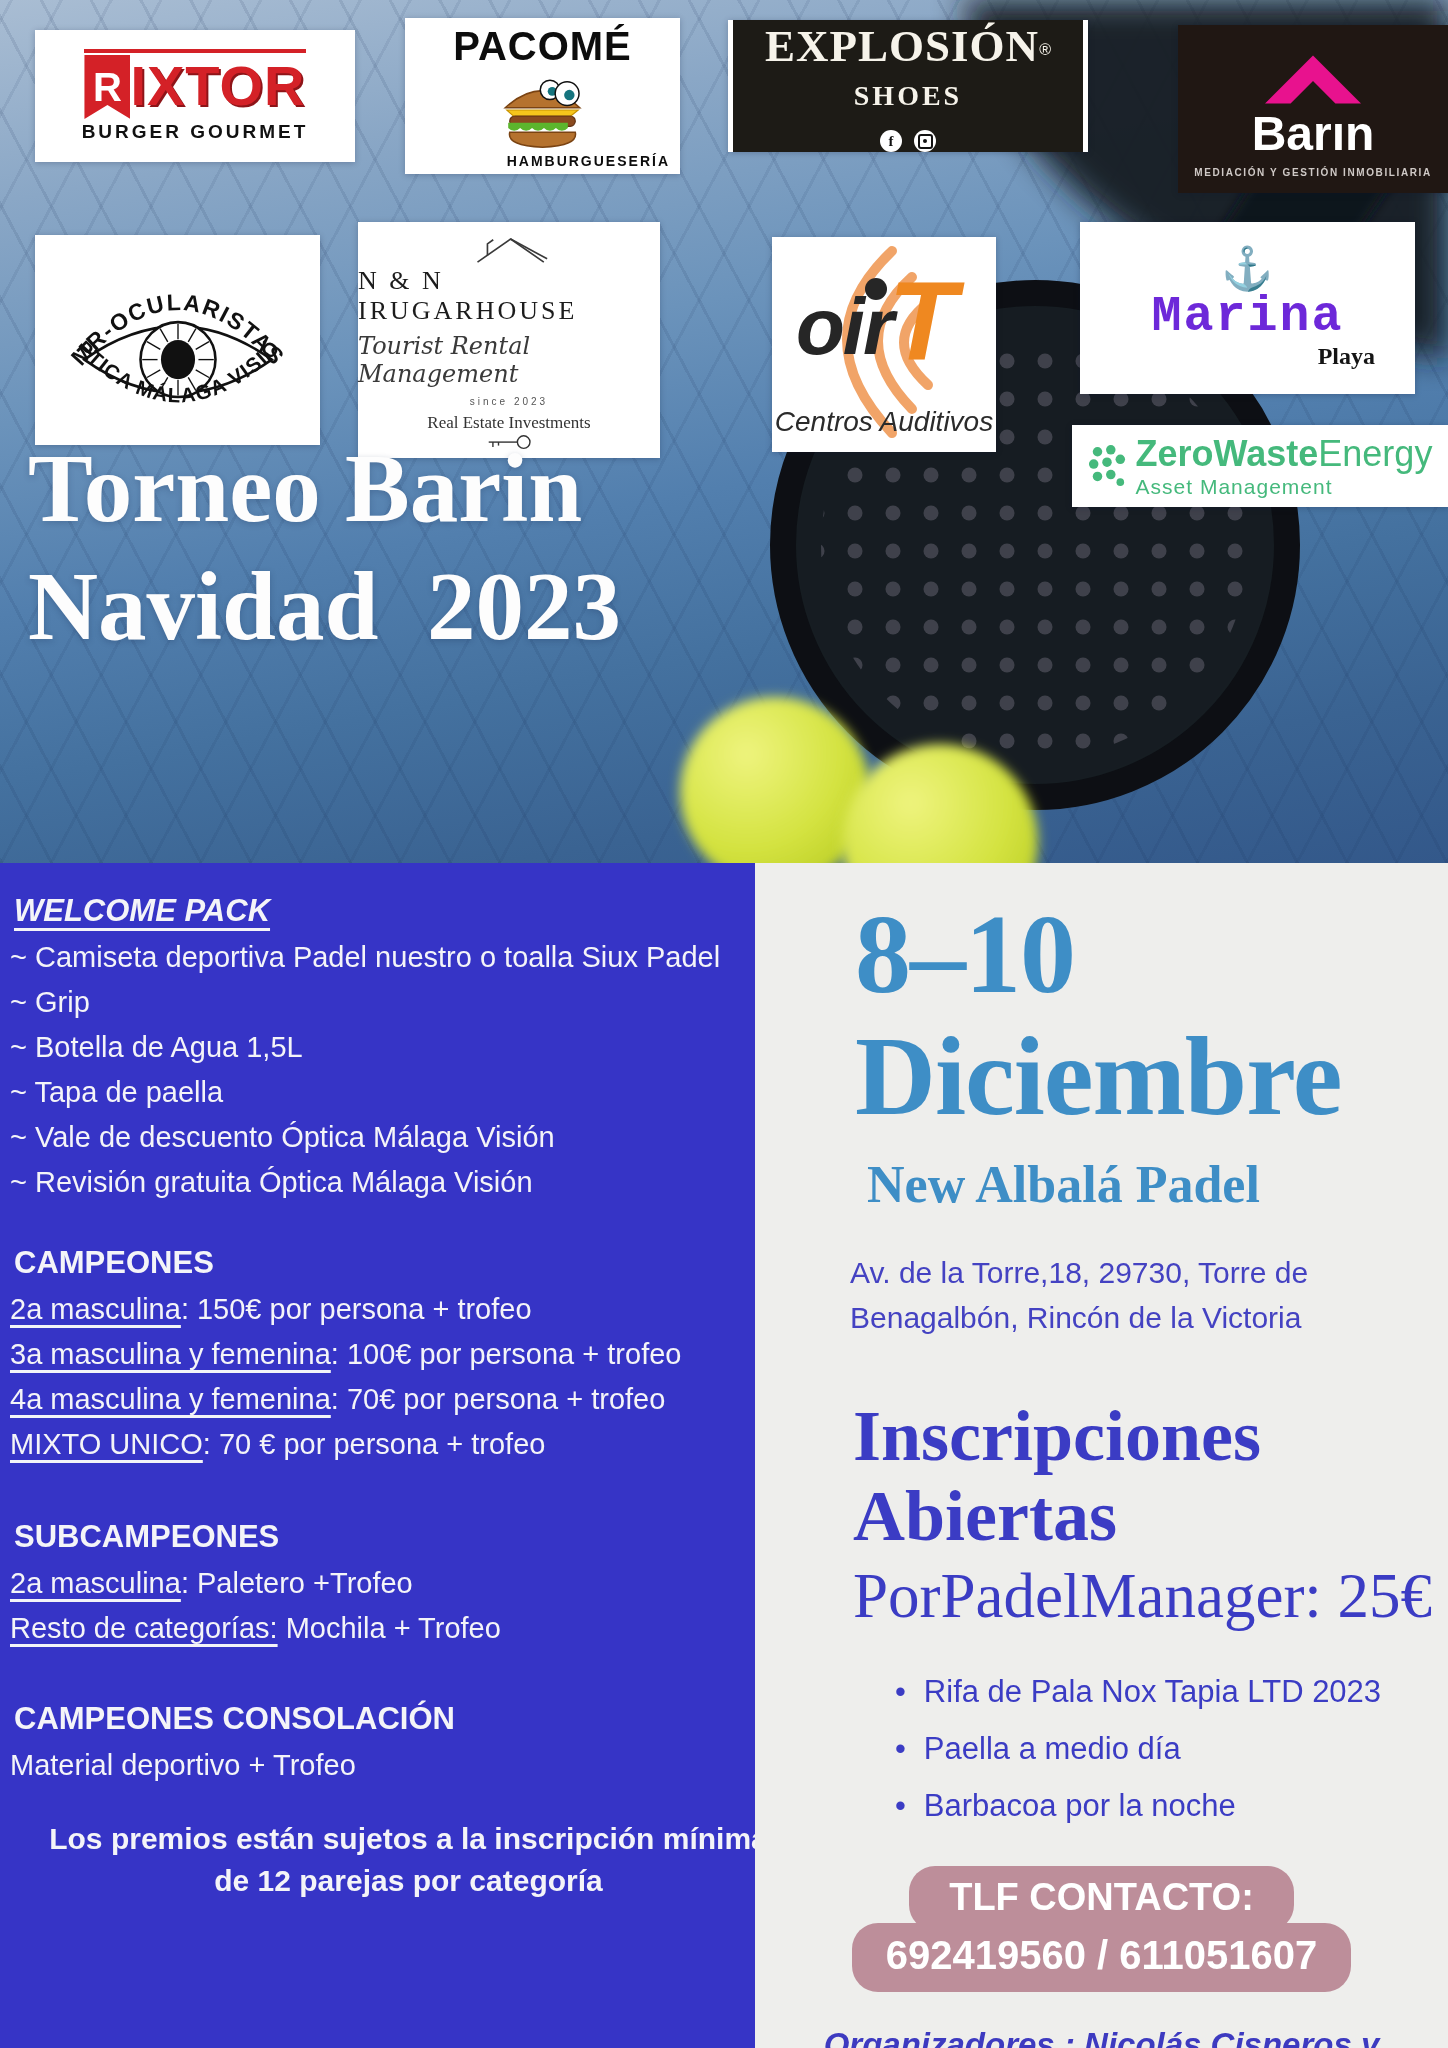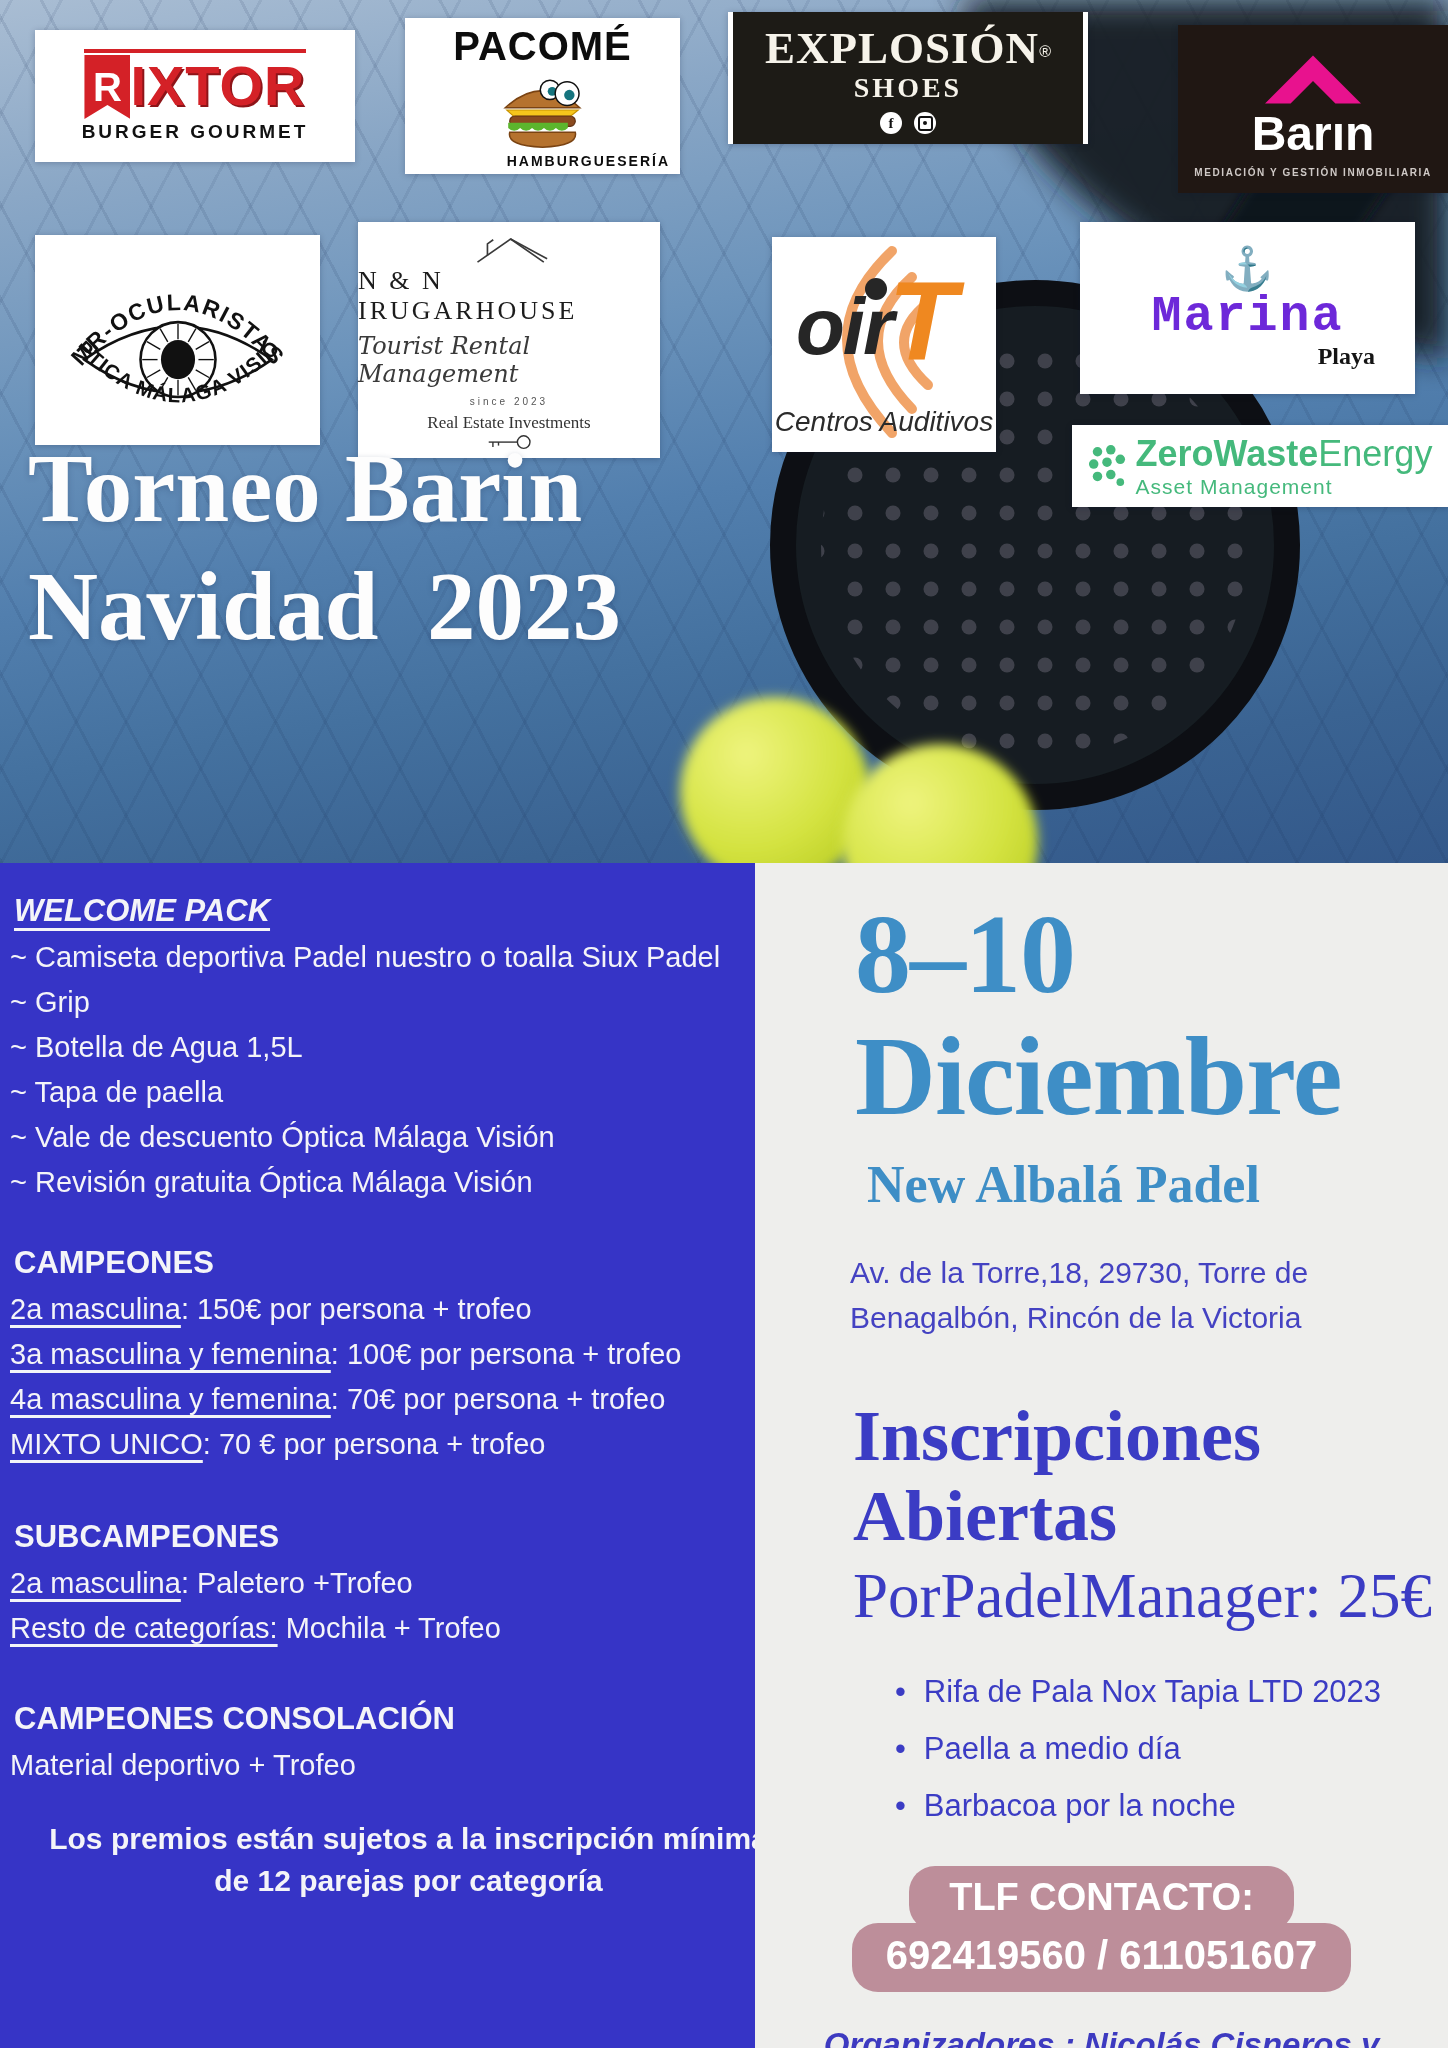--- a/index.html
+++ b/index.html
@@ -36,22 +36,22 @@
   .rixtor-name{color:#d42127;font-weight:700;font-size:56px;line-height:62px;letter-spacing:1px;
                text-shadow:2px 2px 0 #8e1418;}
   .rixtor-tag{color:#111;font-weight:700;font-size:19px;letter-spacing:3px;margin-top:2px;}
 
   
   .pacome{left:405px;top:18px;width:275px;height:150px;justify-content:flex-start;padding-top:6px;}
   .pacome-name{color:#0d0d0d;font-weight:700;font-size:40px;letter-spacing:1px;}
   .pacome-tag{color:#0d0d0d;font-weight:700;font-size:14px;letter-spacing:2px;align-self:flex-end;margin:2px 10px 4px 0;}
 
   
-  .explosion{left:728px;top:12px;width:350px;height:132px;background:#1d1b16;
-             border-left:5px solid #fff;border-right:5px solid #fff;color:#f6f3ea;}
+  .explosion{left:728px;top:20px;width:350px;height:132px;background:#1d1b16;
+             border-left:5px solid #fff;border-right:5px solid #fff;color:#f6f3ea;justify-content:space-between;}
   .expl-name{font-family:"Liberation Serif",serif;font-weight:700;font-size:45px;letter-spacing:1px;}
   .expl-reg{font-size:16px;vertical-align:super;}
   .expl-sub{font-family:"Liberation Serif",serif;font-weight:700;font-size:28px;letter-spacing:3px;margin-top:-2px;}
   .soc-row{display:flex;gap:12px;margin-top:8px;}
   .icn{width:22px;height:22px;border-radius:50%;background:#fff;display:flex;
        align-items:center;justify-content:center;}
   .icn-f{font-family:"Liberation Serif",serif;font-weight:700;color:#111;font-size:15px;}
   .ig-in{width:11px;height:11px;border:2px solid #111;border-radius:3px;display:flex;
          align-items:center;justify-content:center;}
   .ig-dot{width:4px;height:4px;border-radius:50%;background:#111;}

